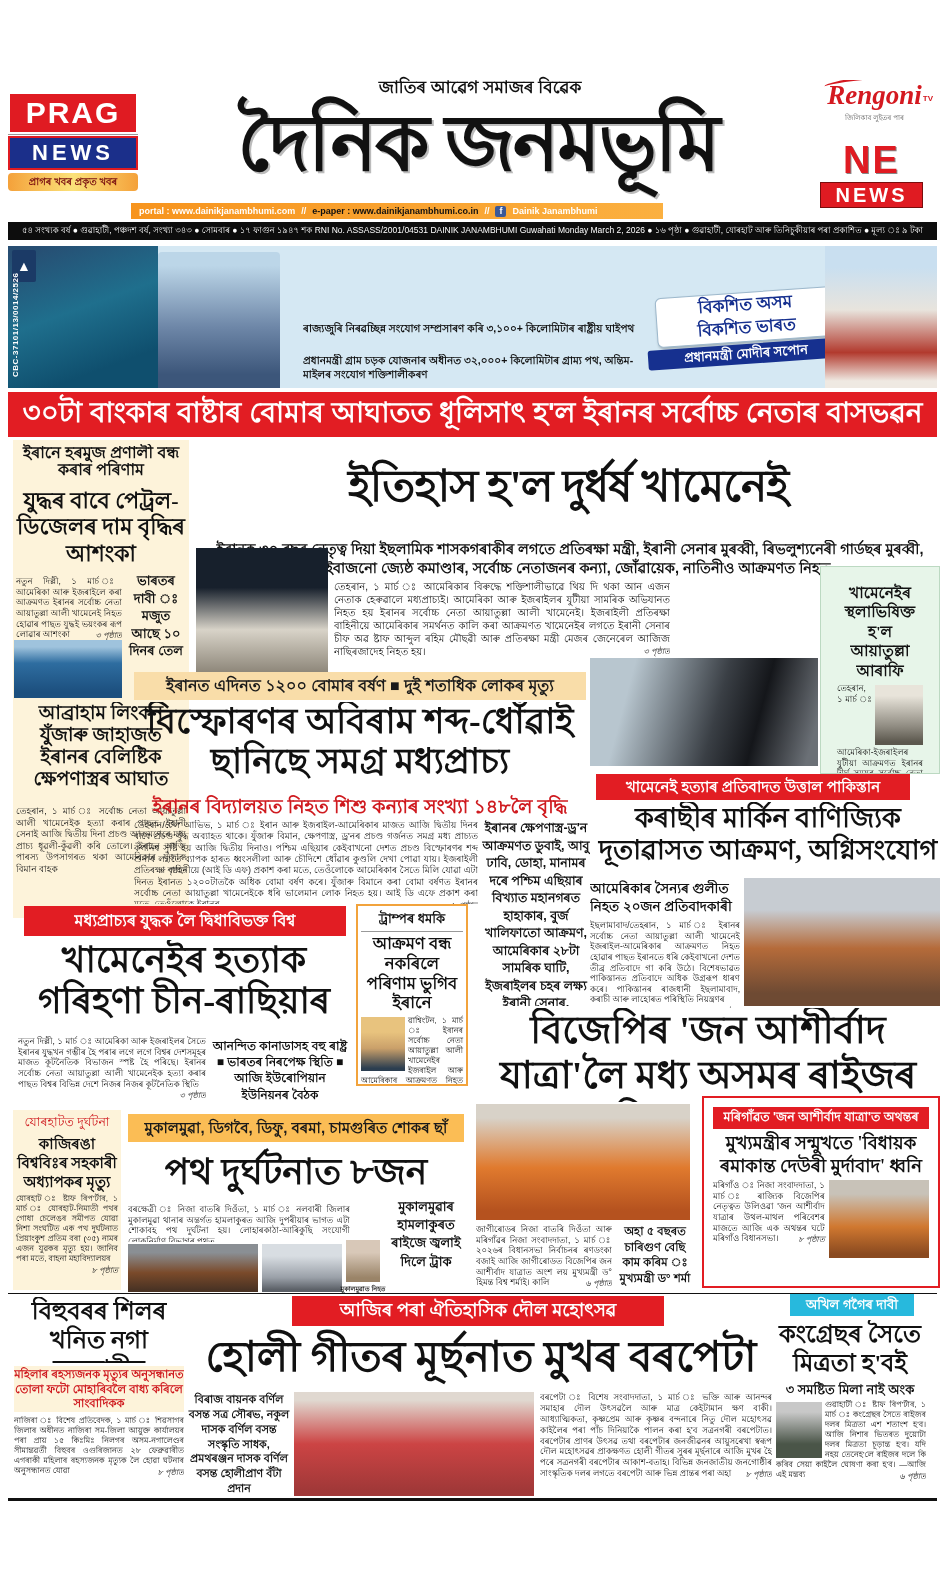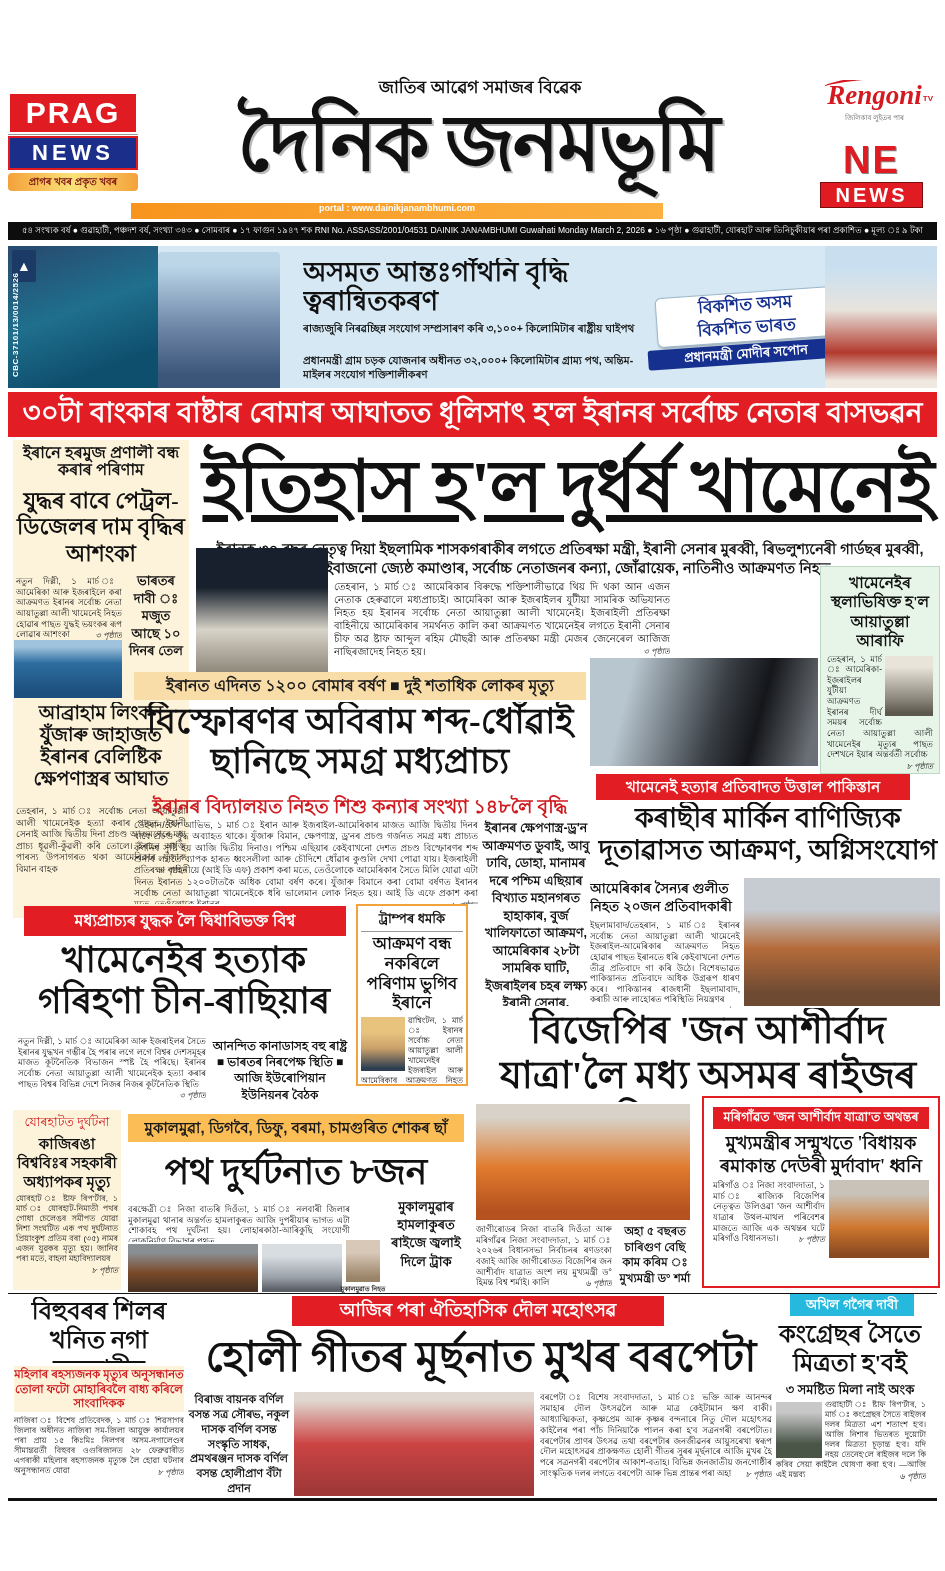--- a/index.html
+++ b/index.html
@@ -41,37 +41,36 @@
     <div class="abs" style="right:4px;top:14px;font-size:8px;color:#d41920;font-weight:bold;">TV</div>
     <div style="font-size:7px;color:#555;text-align:center;margin-top:2px;">জিলিকাব লুইতৰ পাৰ</div>
     <div class="abs" style="left:12px;top:-4px;width:96px;height:8px;border-top:3px solid #d41920;border-radius:50%;transform:rotate(-6deg);"></div>
   </div>
 
   <div class="abs" style="left:820px;top:140px;width:103px;height:68px;">
     <div style="color:#e01b22;font-weight:bold;font-size:38px;line-height:40px;text-align:center;letter-spacing:2px;text-shadow:1px 1px 0 #888;">NE</div>
     <div style="background:#e01b22;color:#fff;font-weight:bold;font-size:20px;line-height:24px;text-align:center;letter-spacing:3px;margin-top:2px;border:1px solid #7a0d0d;">NEWS</div>
   </div>
 
-  <div class="abs" style="left:131px;top:203px;width:516px;height:16px;background:linear-gradient(90deg,#f7941d,#fbb040);display:flex;align-items:center;gap:6px;padding:0 8px;font-size:9px;font-weight:bold;flex-direction:column;">
+  <div class="abs" style="left:131px;top:203px;width:516px;height:16px;background:linear-gradient(90deg,#f7941d,#fbb040);display:flex;align-items:center;gap:6px;padding:0 8px;font-size:9px;font-weight:bold;">
     <span style="color:#fff;">portal : www.dainikjanambhumi.com</span>
     <span style="color:#fff;">//</span>
     <span style="color:#111;">e-paper : www.dainikjanambhumi.co.in</span>
     <span style="color:#fff;">//</span>
     <span style="background:#3b5998;color:#fff;width:11px;height:11px;display:inline-flex;align-items:center;justify-content:center;font-weight:bold;font-size:9px;border-radius:2px;">f</span>
     <span style="color:#fff;">Dainik Janambhumi</span>
   </div>
 
   <div class="abs flexc" style="left:8px;top:222px;width:929px;height:18px;background:#0d0d0d;color:#fff;font-size:8.5px;white-space:nowrap;">৫৪ সংখ্যক বৰ্ষ ● গুৱাহাটী, পঞ্চদশ বৰ্ষ, সংখ্যা ৩৪৩ ● সোমবাৰ ● ১৭ ফাগুন ১৯৪৭ শক  RNI No. ASSASS/2001/04531  DAINIK JANAMBHUMI  Guwahati  Monday March 2, 2026 ● ১৬ পৃষ্ঠা ● গুৱাহাটী, যোৰহাট আৰু তিনিচুকীয়াৰ পৰা প্ৰকাশিত ● মূল্য ঃ ৯ টকা</div>
 
   <div class="abs" style="left:8px;top:246px;width:929px;height:142px;background:#d5e8f3;">
     <div class="abs photo" style="left:0;top:0;width:150px;height:142px;background:linear-gradient(160deg,#274d72 5%,#1f6f8d 45%,#0f4f6e 80%);"></div>
     <div class="abs" style="left:4px;top:4px;width:24px;height:32px;background:#1b3a66;border-radius:2px;display:flex;align-items:center;justify-content:center;color:#fff;font-size:14px;">▲</div>
     <div class="abs" style="left:-56px;top:60px;width:130px;height:12px;transform:rotate(-90deg);color:#fff;font-size:8px;font-weight:bold;letter-spacing:.5px;">CBC-37101/13/0014/2526</div>
     <div class="abs photo" style="left:150px;top:6px;width:122px;height:136px;background:linear-gradient(180deg,#bcd6e8 10%,#6e87a8 55%,#3c567a 90%);border-radius:4px 4px 0 0;"></div>
-    <div class="abs hl" style="left:295px;top:12px;width:360px;height:62px;font-size:27px;">অসমত আন্তঃগাঁথনি বৃদ্ধি ত্বৰান্বিতকৰণ</div>
     <div class="abs b" style="left:295px;top:76px;width:340px;height:30px;font-size:10.5px;line-height:1.3;">ৰাজ্যজুৰি নিৰৱচ্ছিন্ন সংযোগ সম্প্ৰসাৰণ কৰি ৩,১০০+ কিলোমিটাৰ ৰাষ্ট্ৰীয় ঘাইপথ</div>
     <div class="abs b" style="left:295px;top:108px;width:350px;height:32px;font-size:10.5px;line-height:1.3;">প্ৰধানমন্ত্ৰী গ্ৰাম চড়ক যোজনাৰ অধীনত ৩২,০০০+ কিলোমিটাৰ গ্ৰাম্য পথ, অন্তিম-মাইলৰ সংযোগ শক্তিশালীকৰণ</div>
     <div class="abs" style="left:648px;top:46px;width:178px;height:48px;background:#fff;border:1px solid #9db8cc;border-radius:6px;transform:rotate(-4deg);box-shadow:1px 2px 3px rgba(0,0,0,.25);color:#16308f;font-weight:bold;font-size:17px;text-align:center;line-height:23px;">
       <div>বিকশিত অসম</div>
       <div>বিকশিত ভাৰত</div>
     </div>
     <div class="abs flexc" style="left:640px;top:98px;width:196px;height:20px;background:#16308f;color:#fff;font-weight:bold;font-size:13px;transform:rotate(-4deg);border-radius:3px;">প্ৰধানমন্ত্ৰী মোদীৰ সপোন</div>
     <div class="abs photo" style="left:817px;top:0;width:112px;height:142px;background:linear-gradient(180deg,#c9dff0 15%,#e8e4dd 45%,#b23a2e 75%,#efe9e2 95%);"></div>
   </div>
 
@@ -87,31 +86,31 @@
   </div>
   <div class="abs b c" style="left:126px;top:572px;width:60px;height:92px;font-size:13px;line-height:1.35;">ভাৰতৰ দাবী ঃ মজুত আছে ১০ দিনৰ তেল</div>
 
   <div class="abs photo" style="left:14px;top:640px;width:108px;height:58px;background:linear-gradient(180deg,#9fc3dd 12%,#2e6da0 40%,#1c4f7e 90%);"></div>
   <div class="abs hl c serif" style="left:16px;top:702px;width:170px;height:100px;font-size:19px;line-height:1.15;">আব্ৰাহাম লিংকন যুঁজাৰু জাহাজত ইৰানৰ বেলিষ্টিক ক্ষেপণাস্ত্ৰৰ আঘাত</div>
   <div class="abs j" style="left:16px;top:806px;width:170px;height:104px;font-size:9px;line-height:1.28;">
     <span>তেহৰান, ১ মাৰ্চ ঃ সৰ্বোচ্চ নেতা আয়াতুল্লা আলী খামেনেইক হত্যা কৰাৰ পাছত ইৰানী সেনাই আজি দ্বিতীয় দিনা প্ৰচণ্ড আক্ৰমণেৰে মধ্য প্ৰাচ্য ধূৱলী-কুঁৱলী কৰি তোলে। ইৰানে আজি পাৰস্য উপসাগৰত থকা আমেৰিকাৰ যুঁজাৰু বিমান বাহক</span>
     <span class="jump">৮ পৃষ্ঠাত</span>
   </div>
 
-  <div class="abs hl c serif" style="left:196px;top:438px;width:744px;height:100px;font-size:72px;line-height:98px;letter-spacing:-1px;text-decoration:underline;"><span>ইতিহাস হ'ল দুৰ্ধৰ্ষ খামেনেই</span></div>
+  <div class="abs hl c serif" style="left:196px;top:438px;width:744px;height:100px;font-size:44px;line-height:98px;letter-spacing:-1px;"><span>ইতিহাস হ'ল দুৰ্ধৰ্ষ খামেনেই</span></div>
   <div class="abs b c" style="left:200px;top:540px;width:740px;height:40px;font-size:14.5px;line-height:1.3;">ইৰানক ৩০ বছৰ নেতৃত্ব দিয়া ইছলামিক শাসকগৰাকীৰ লগতে প্ৰতিৰক্ষা মন্ত্ৰী, ইৰানী সেনাৰ মুৰব্বী, ৰিভলুশ্যনেৰী গাৰ্ডছৰ মুৰব্বী, কেইবাজনো জ্যেষ্ঠ কমাণ্ডাৰ, সৰ্বোচ্চ নেতাজনৰ কন্যা, জোঁৱায়েক, নাতিনীও আক্ৰমণত নিহত</div>
   <div class="abs photo" style="left:196px;top:548px;width:132px;height:132px;background:linear-gradient(180deg,#17202c 30%,#d8d3c8 62%,#8c8578 95%);"></div>
   <div class="abs j" style="left:334px;top:580px;width:336px;height:86px;font-size:10px;line-height:1.3;">
     <span>তেহৰান, ১ মাৰ্চ ঃ আমেৰিকাৰ বিৰুদ্ধে শক্তিশালীভাৱে থিয় দি থকা আন এজন নেতাক হেৰুৱালে মধ্যপ্ৰাচ্যই। আমেৰিকা আৰু ইজৰাইলৰ যুটীয়া সামৰিক অভিযানত নিহত হয় ইৰানৰ সৰ্বোচ্চ নেতা আয়াতুল্লা আলী খামেনেই। ইজৰাইলী প্ৰতিৰক্ষা বাহিনীয়ে আমেৰিকাৰ সমৰ্থনত কালি কৰা আক্ৰমণত খামেনেইৰ লগতে ইৰানী সেনাৰ চীফ অৱ ষ্টাফ আব্দুল ৰহিম মৌছৱী আৰু প্ৰতিৰক্ষা মন্ত্ৰী মেজৰ জেনেৰেল আজিজ নাছিৰজাদেহ নিহত হয়।</span>
     <span class="jump">৩ পৃষ্ঠাত</span>
   </div>
 
   <div class="abs photo" style="left:590px;top:658px;width:228px;height:108px;background:linear-gradient(105deg,#b8c6cf 18%,#3a3f45 55%,#14161a 72%,#6b7076 95%);"></div>
 
-  <div class="abs" style="left:820px;top:566px;width:120px;height:208px;background:#e7f5e9;border:1px solid #bcd9c2;padding:6px;box-sizing:border-box;">
+  <div class="abs" style="left:820px;top:566px;width:120px;height:208px;background:#e7f5e9;border:1px solid #bcd9c2;padding:16px;box-sizing:border-box;">
     <div class="hl c serif" style="font-size:15.5px;line-height:1.25;">খামেনেইৰ স্থলাভিষিক্ত হ'ল আয়াতুল্লা আৰাফি</div>
     <div class="j" style="font-size:8.5px;line-height:1.25;margin-top:3px;">
       <span class="photo" style="float:right;width:48px;height:60px;margin:2px 0 2px 3px;background:linear-gradient(180deg,#e8e4da 18%,#8e8a80 70%,#5c584e 95%);display:block;"></span>
       <span>তেহৰান, ১ মাৰ্চ ঃ আমেৰিকা-ইজৰাইলৰ যুটীয়া আক্ৰমণত ইৰানৰ দীৰ্ঘ সময়ৰ সৰ্বোচ্চ নেতা আয়াতুল্লা আলী খামেনেইৰ মৃত্যুৰ পাছত দেশখনে ইয়াৰ অন্তৰ্বৰ্তী সৰ্বোচ্চ</span>
       <span class="jump">৮ পৃষ্ঠাত</span>
     </div>
   </div>
 
   <div class="abs tan-strip" style="left:134px;top:672px;width:452px;height:28px;font-size:16px;">ইৰানত এদিনত ১২০০ বোমাৰ বৰ্ষণ ■ দুই শতাধিক লোকৰ মৃত্যু</div>
   <div class="abs hl c serif" style="left:134px;top:702px;width:452px;height:88px;font-size:35px;line-height:1.15;">বিস্ফোৰণৰ অবিৰাম শব্দ-ধোঁৱাই ছানিছে সমগ্ৰ মধ্যপ্ৰাচ্য</div>

